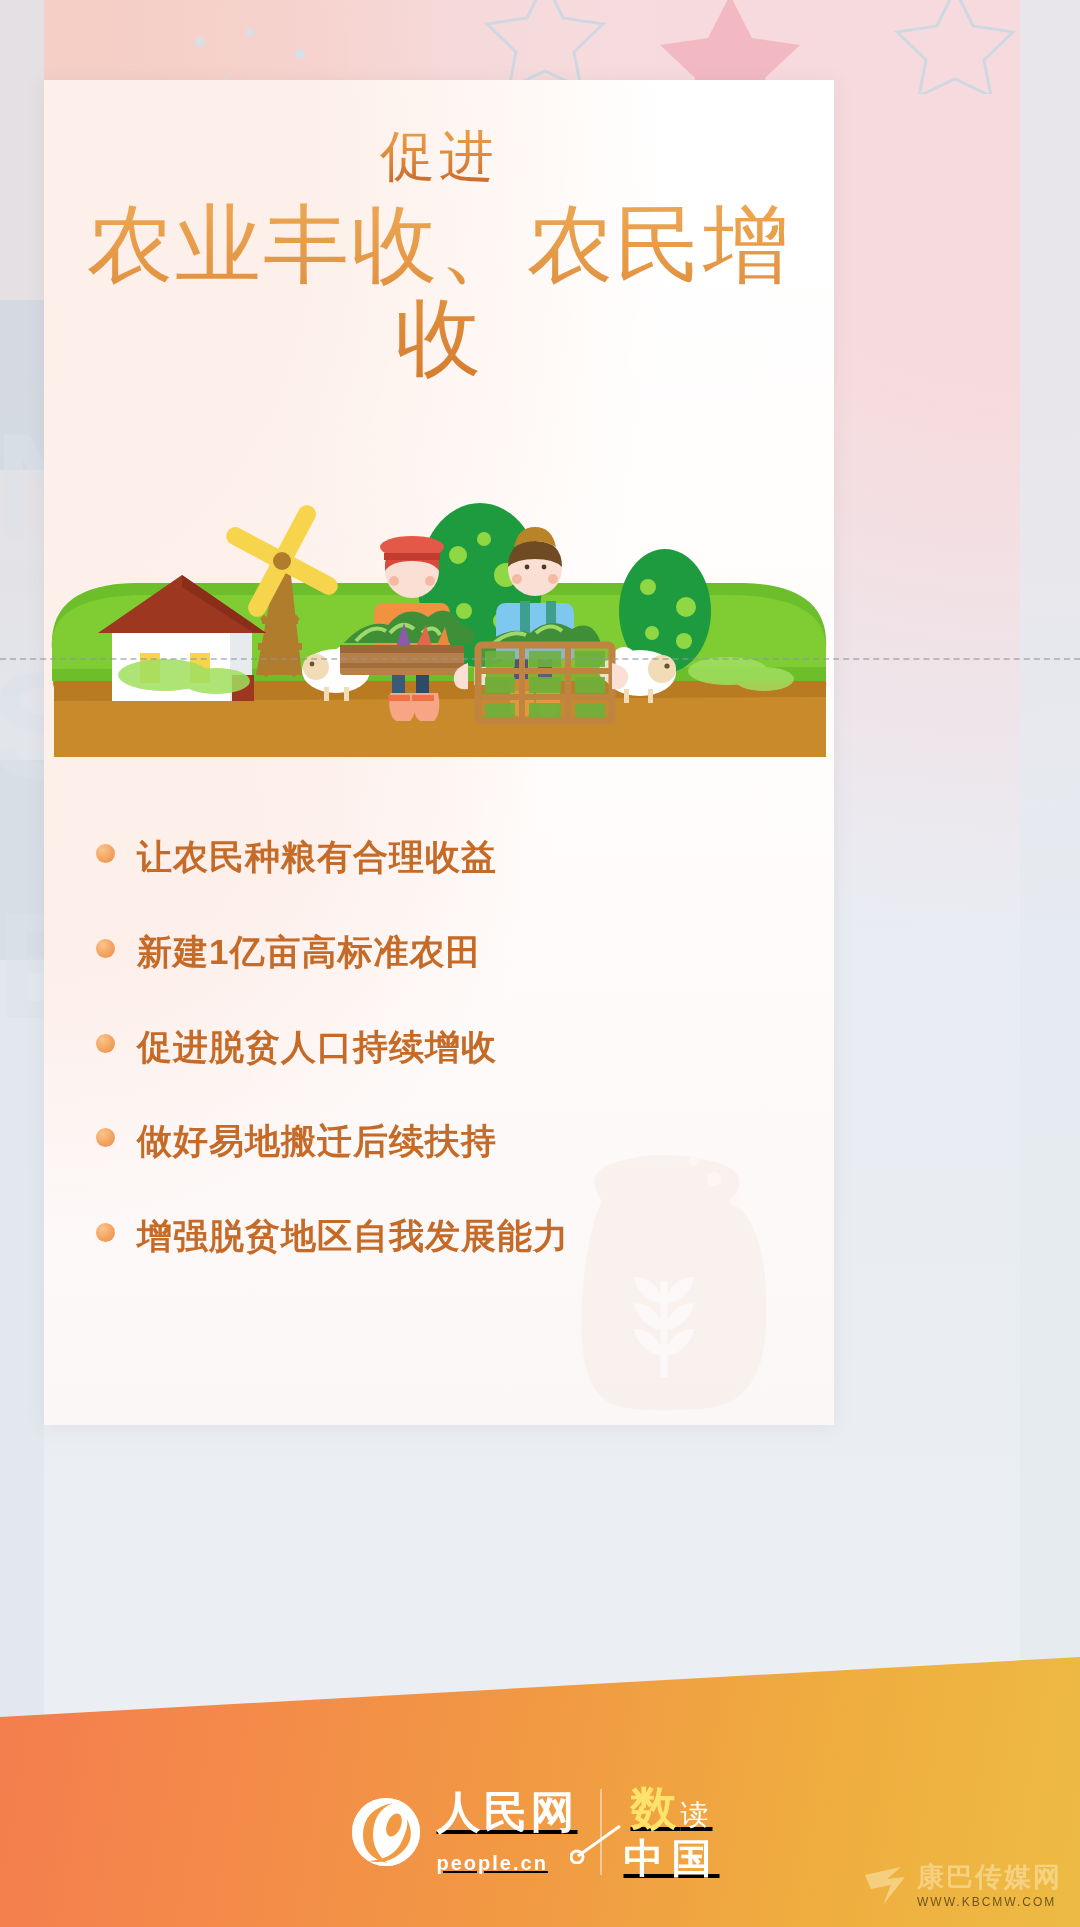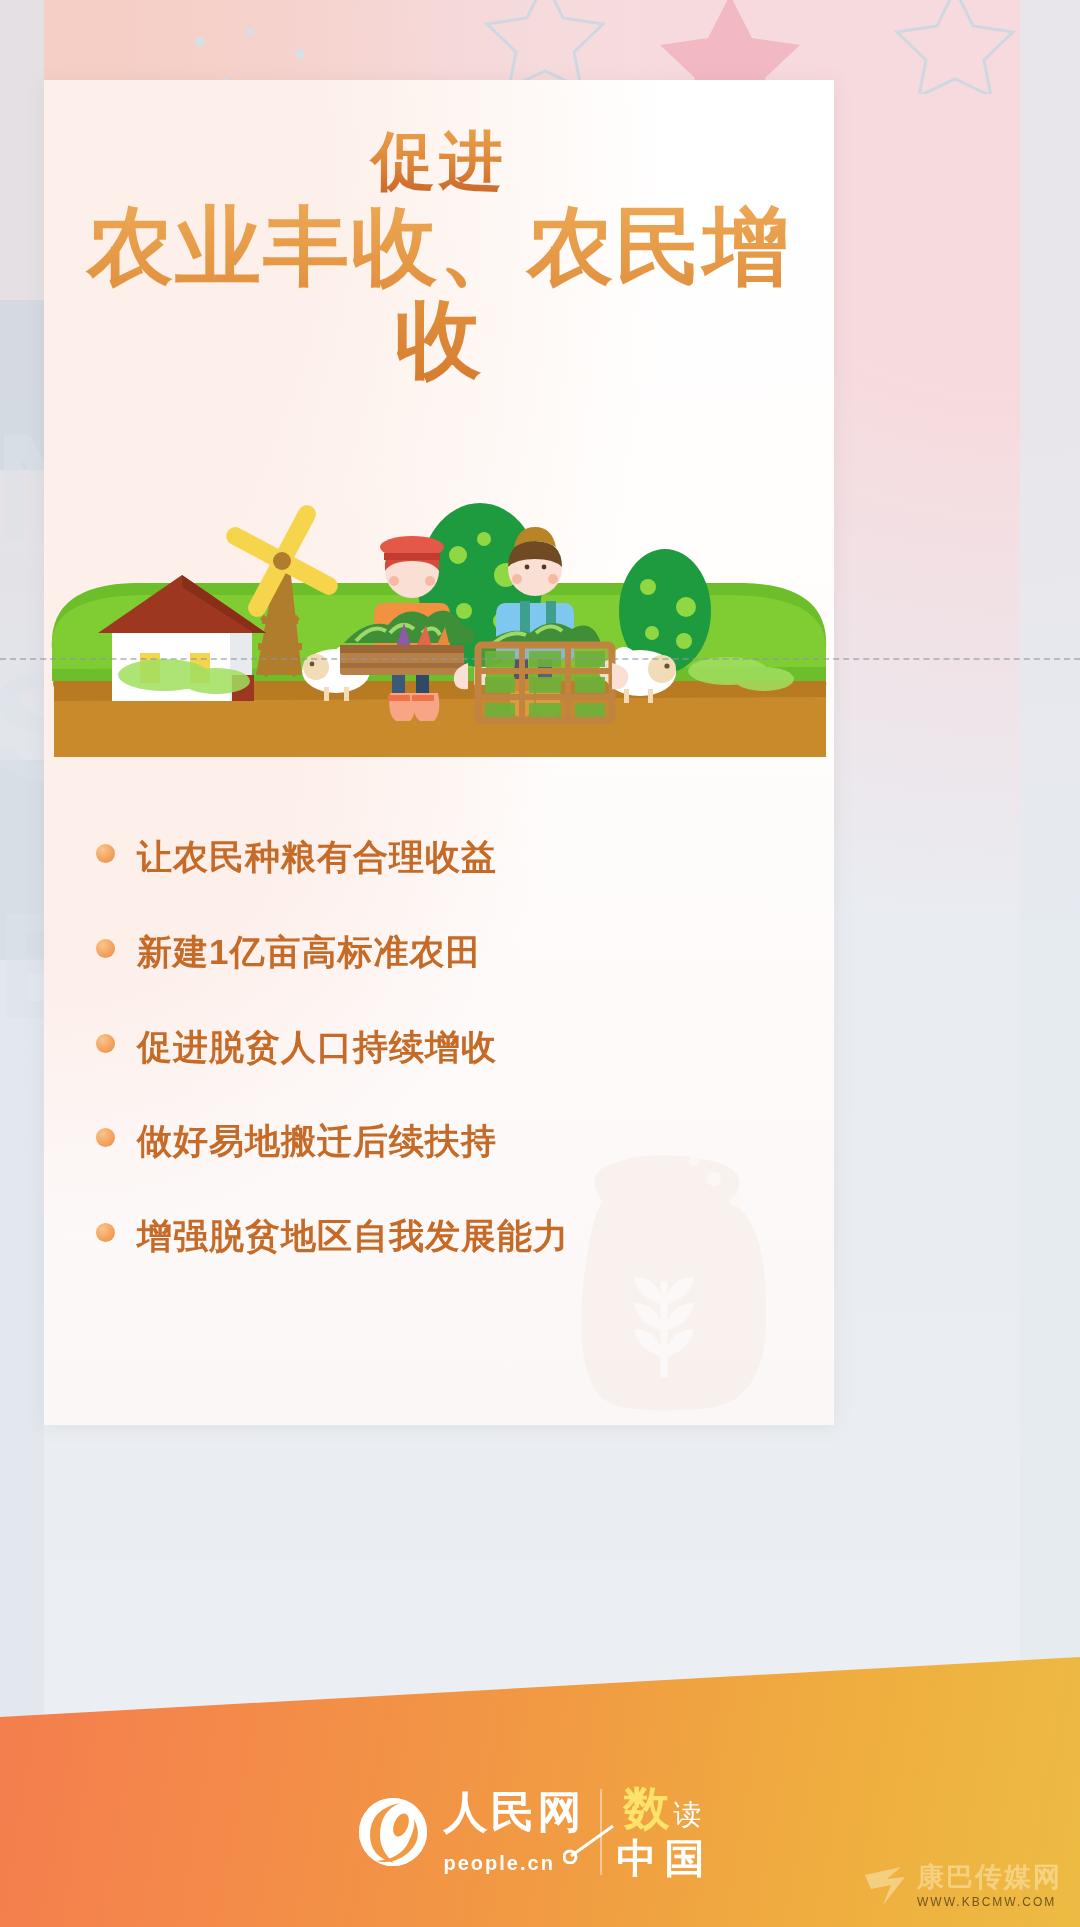--- a/index.html
+++ b/index.html
@@ -30,28 +30,28 @@
     background:
       radial-gradient(ellipse at 6% 6%, #fdf0ea 0 22%, rgba(253,240,234,0) 55%),
       radial-gradient(ellipse at 0% 52%, #fdeeea 0 18%, rgba(253,238,234,0) 46%),
       linear-gradient(180deg,#ffffff 0%, #fffdfc 45%, #fbf7f6 100%);
     box-shadow:0 2px 18px rgba(120,110,110,.10);
   }
 
   
   #title-block{ padding-top:48px; text-align:center; }
   .title-1{
-    font-size:64px; line-height:1.05; font-weight:bold; letter-spacing:4px;
+    font-size:55px; line-height:1.05; font-weight:normal; letter-spacing:4px;
     background:linear-gradient(180deg,#e8a04a 0%, #e08a3c 45%, #c9682b 100%);
     -webkit-background-clip:text; background-clip:text; color:transparent;
     text-shadow:none;
   }
   .title-2{
-    margin-top:5px;
-    font-size:86px; line-height:1.08; font-weight:bold; letter-spacing:2px;
+    margin-top:12px;
+    font-size:86px; line-height:1.08; font-weight:normal; letter-spacing:2px;
     background:linear-gradient(180deg,#eda855 0%, #e1913f 50%, #d57c2f 100%);
     -webkit-background-clip:text; background-clip:text; color:transparent;
   }
 
   
   #illustration{ position:absolute; left:0; top:355px; width:790px; height:330px; }
   #illu-svg{ display:block; width:790px; height:330px; }
 
   
   #bullets{ position:absolute; left:0; top:752px; width:790px; padding:0 52px; }
@@ -71,21 +71,21 @@
             opacity:.55; pointer-events:none; }
 
   
   #footer{
     position:absolute; left:0; bottom:0; width:1080px; height:500px;
     background:linear-gradient(100deg,#f37b4f 0%, #f4884a 22%, #f19a43 52%, #efae3f 78%, #edbb43 100%);
     clip-path:polygon(0 58%,100% 46%,100% 100%,0 100%);
   }
   #footer-inner{
     position:absolute; left:0; bottom:0; width:1068px; height:190px;
-    display:flex; align-items:center; justify-content:center; gap:15px;
+    display:flex; align-items:center; justify-content:center; gap:22px;text-decoration:underline;
   }
   
   .pl-logo{ display:flex; align-items:center; gap:14px; }
   .pl-mark{ width:74px; height:74px; }
   .pl-words{ display:flex; flex-direction:column; align-items:flex-start; }
   .pl-cn{ font-size:44px; font-weight:bold; color:#ffffff; letter-spacing:3px; line-height:1; }
   .pl-en{ font-size:20px; font-weight:bold; color:#ffffff; letter-spacing:2px; margin-top:18px; }
   
   .ft-divider{ width:2px; height:86px; background:rgba(255,255,255,.45); }
   

